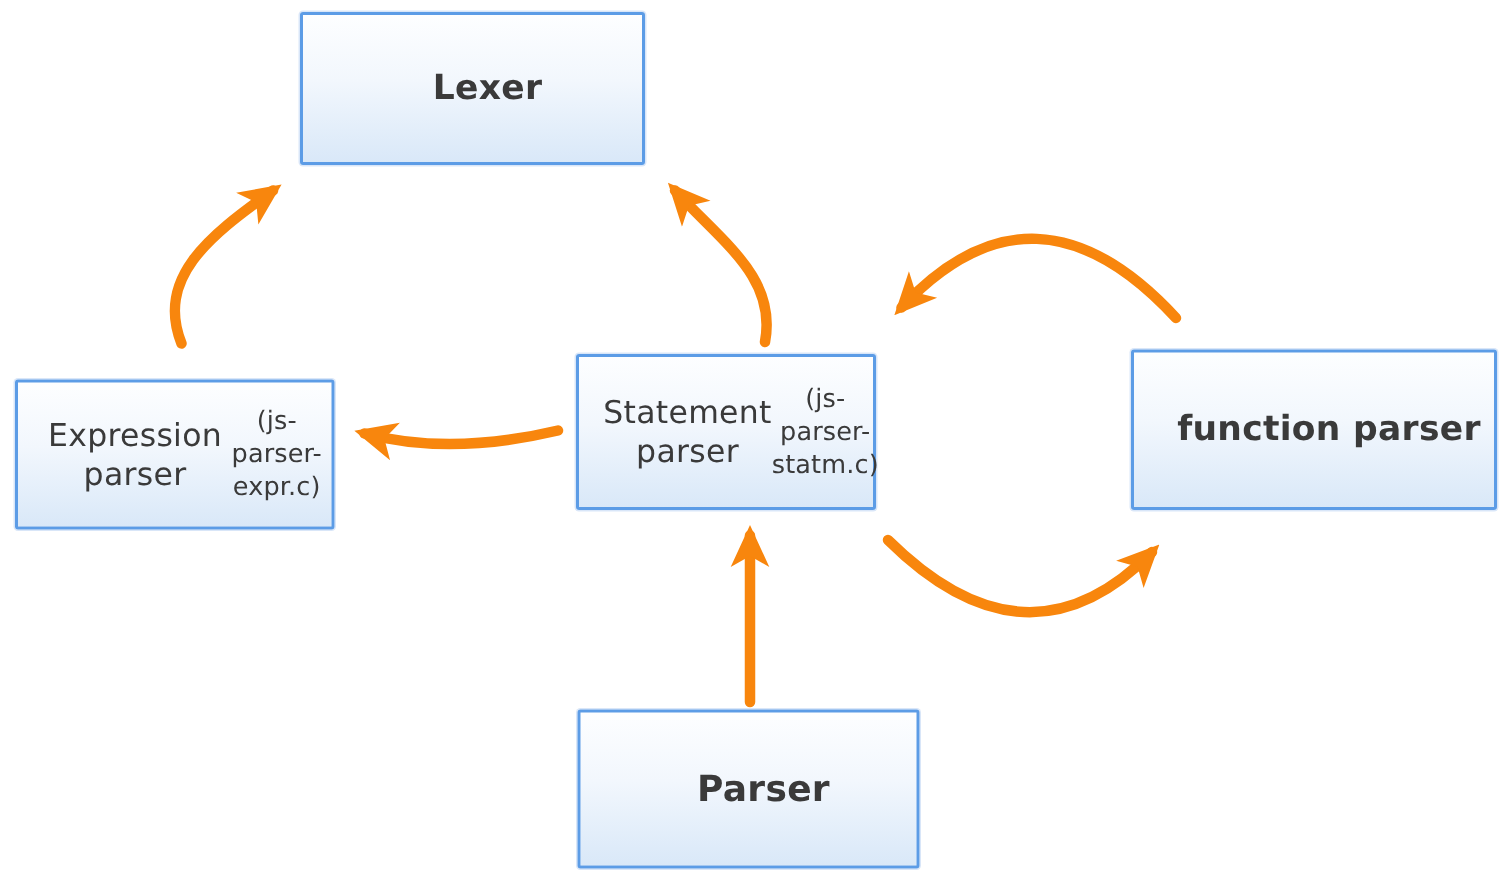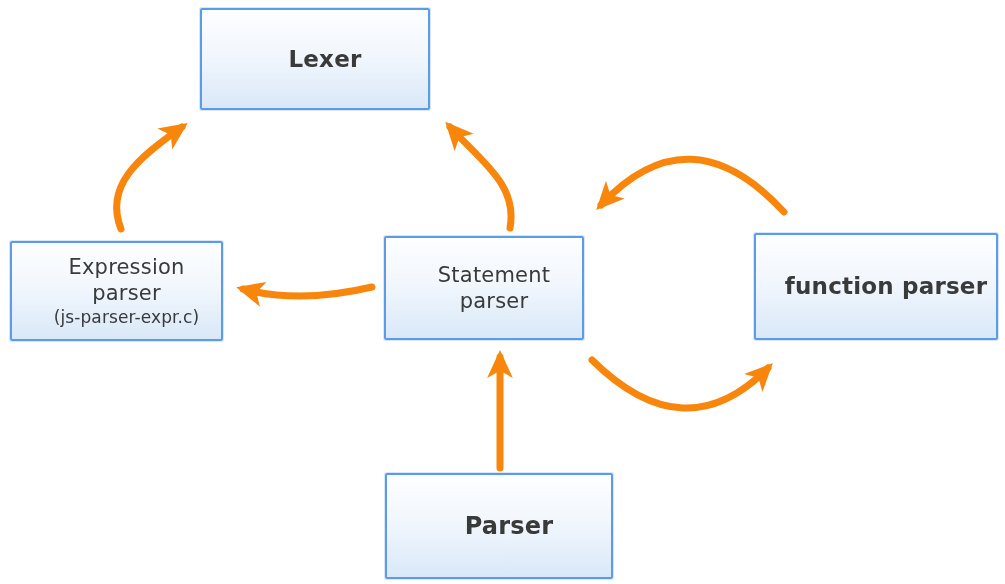--- a/index.html
+++ b/index.html
@@ -30,21 +30,21 @@
     stroke-linecap: round;
   }
   .node {
     position: absolute;
     box-sizing: border-box;
     border: 2px solid var(--border-color, #5C9CE6);
     border-radius: 2px;
     background: linear-gradient(to bottom, #fdfeff 0%, #f2f7fd 45%, #d9e8f8 100%);
     box-shadow: 0 0 0 1px rgba(170, 200, 240, 0.45);
     display: flex;
-    flex-direction: column;
+    flex-direction: row;
     align-items: center;
     justify-content: center;
     text-align: center;
     color: var(--text-color, #3a3a3a);
     padding-left: 20px;
   }
   .node .title {
     white-space: pre-line;
     font-size: 21px;
     line-height: 1.25;
@@ -55,21 +55,21 @@
     font-size: 23px;
   }
   .node .subtitle {
     font-size: 17px;
     line-height: 1.3;
     letter-spacing: 0.1px;
     font-weight: normal;
   }
   
   .node-lexer      { left: 200px; top: 8px;   width: 230px; height: 102px; }
-  .node-expression { left: 10px;  top: 241px; width: 213px; height: 100px; }
+  .node-expression { left: 10px;  top: 253px; width: 213px; height: 100px; }
   .node-statement  { left: 384px; top: 236px; width: 200px; height: 104px; }
   .node-function   { left: 754px; top: 233px; width: 244px; height: 107px; }
   .node-parser     { left: 385px; top: 473px; width: 228px; height: 106px; }
 
   .node-lexer .subtitle { font-size: 21px; }
   .node-parser .title.strong { font-size: 24px; }
 </style>
 </head>
 <body>
 
@@ -95,20 +95,21 @@
 
   <div class="node node-expression">
     <div class="title">Expression
 parser</div>
     <div class="subtitle">(js-parser-expr.c)</div>
   </div>
 
   <div class="node node-statement">
     <div class="title">Statement
 parser</div>
+    <div class="subtitle">(js-parser-statm.c)</div>
   </div>
 
   <div class="node node-function">
     <div class="title strong">function parser</div>
   </div>
 
   <div class="node node-parser">
     <div class="title strong">Parser</div>
   </div>
 

